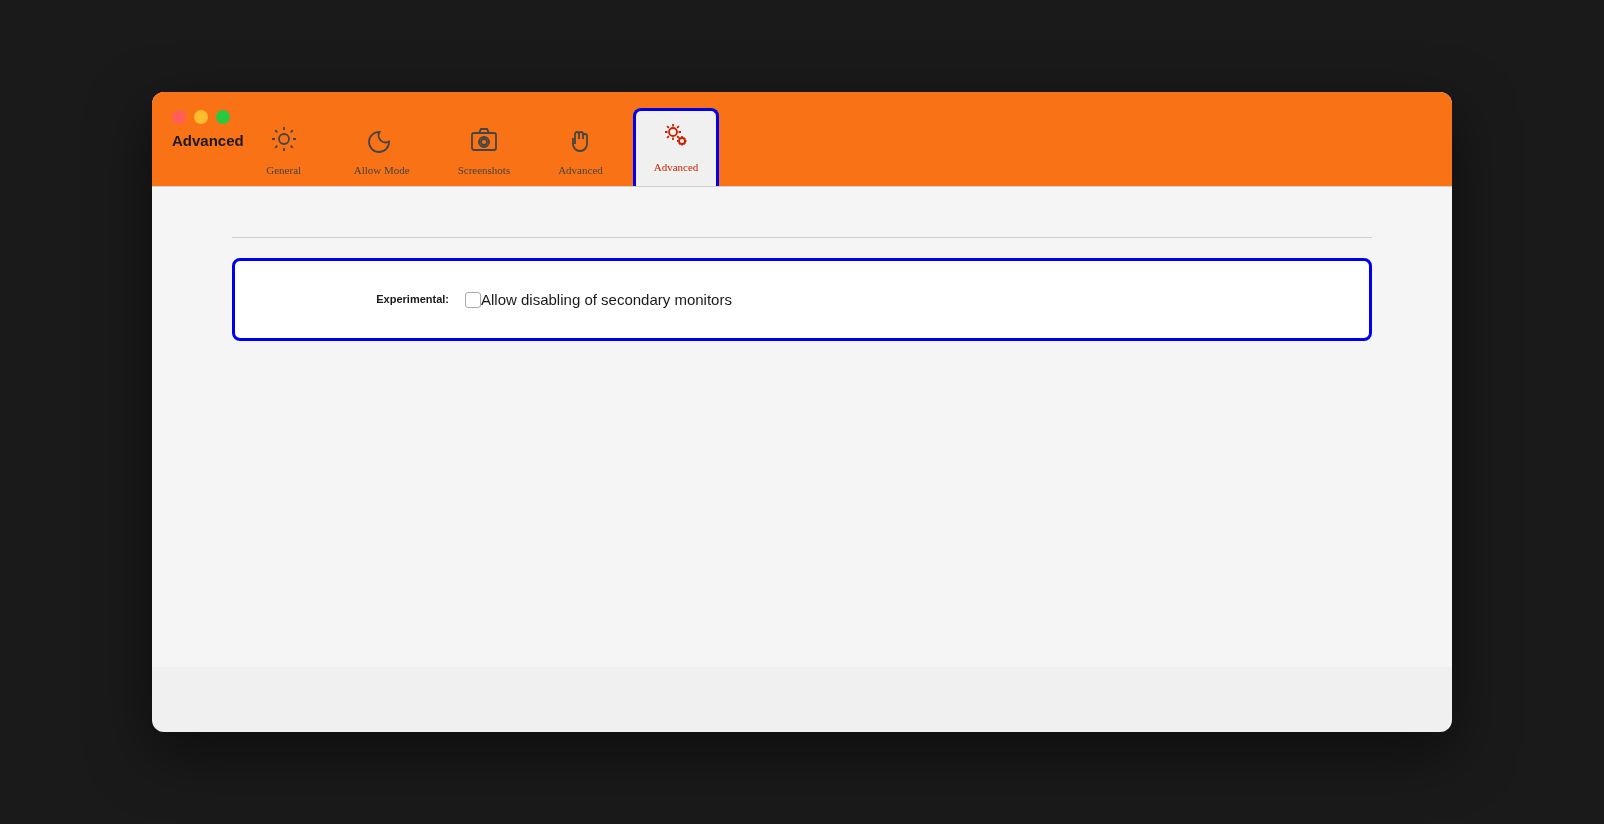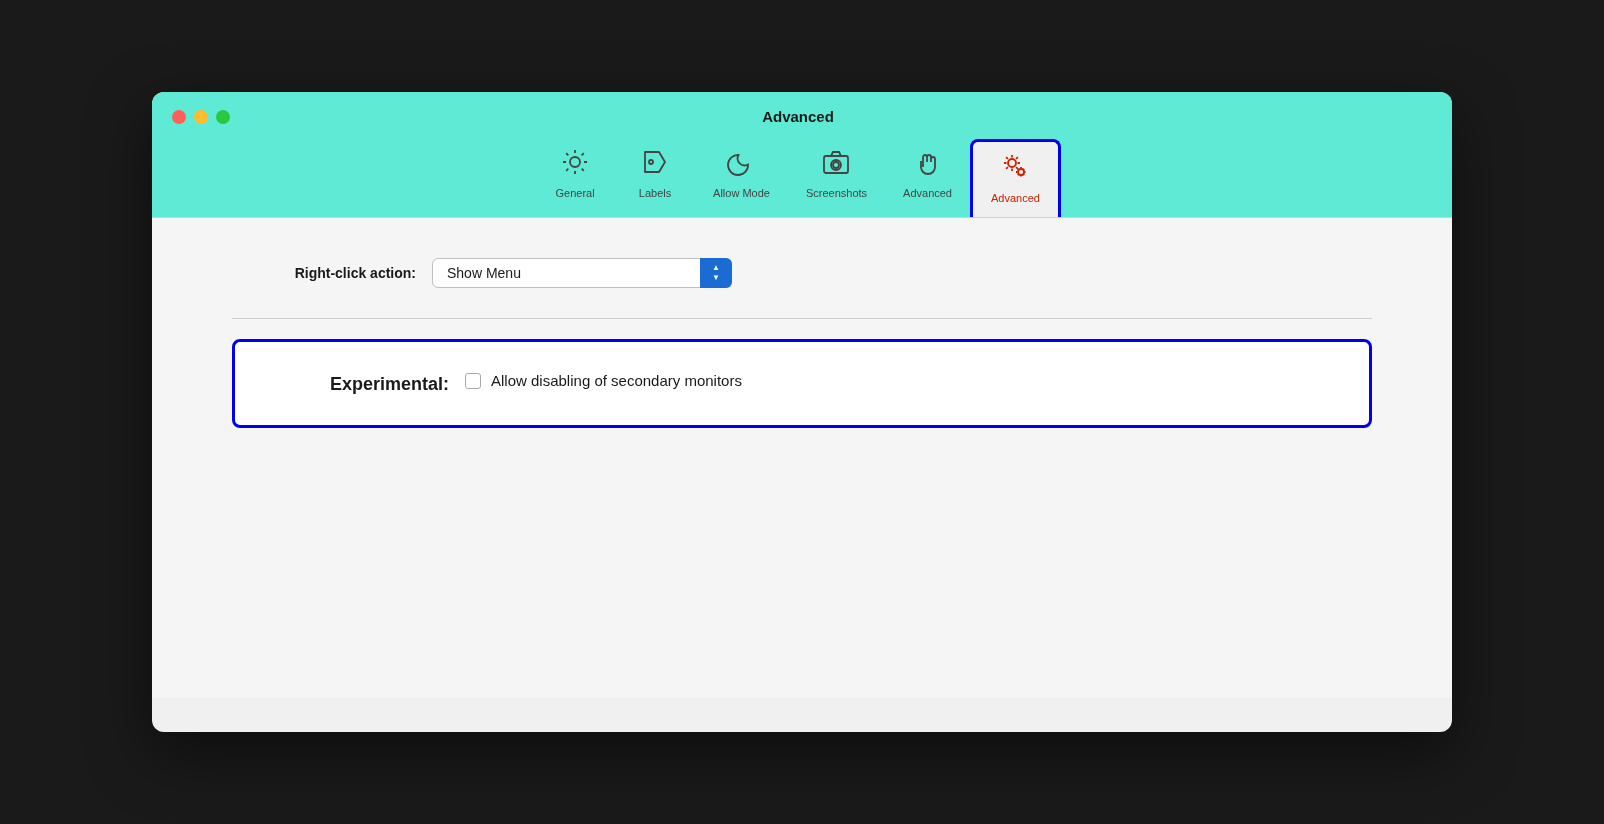--- a/index.html
+++ b/index.html
@@ -18,24 +18,24 @@
       background: #f0f0f0;
       border-radius: 12px;
       width: 1300px;
       min-height: 640px;
       box-shadow: 0 20px 60px rgba(0,0,0,0.5);
       overflow: hidden;
       position: relative;
     }
 
     .titlebar {
-      background: #5eead4;
+      background: #f97316;
       padding: 16px 28px 0 20px;
       display: flex;
-      flex-direction: column;
+      flex-direction: row;
       align-items: center;
       border-bottom: 1px solid #d0d0d0;
       position: relative;
     }
 
     .traffic-lights {
       position: absolute;
       left: 20px;
       top: 18px;
       display: flex;
@@ -55,23 +55,25 @@
 
     .window-title {
       font-size: 15px;
       font-weight: 600;
       color: #1a1a1a;
       margin-bottom: 14px;
     }
 
     .toolbar {
       display: flex;
-      gap: 0px;
+      gap: 12px;
+      align-items: flex-end;
       padding-bottom: 0;
       overflow: hidden;
+      font-family: Liberation Serif, serif;
     }
 
     .toolbar-item {
       display: flex;
       flex-direction: column;
       align-items: center;
       padding: 8px 18px 10px 18px;
       cursor: pointer;
       border-radius: 8px 8px 0 0;
       min-width: 80px;
@@ -182,39 +184,38 @@
       background: white;
       margin: 0 0 20px 0;
     }
 
     .experimental-row {
       display: flex;
       align-items: flex-start;
     }
 
     .experimental-label {
-      font-size: 18px;
+      font-size: 11px;
       font-weight: 600;
       color: #1a1a1a;
       min-width: 190px;
       text-align: right;
       padding-right: 16px;
       padding-top: 2px;
     }
 
     .experimental-content {
       display: flex;
       flex-direction: column;
       gap: 8px;
     }
 
     .checkbox-row {
       display: flex;
       align-items: center;
-      gap: 10px;
     }
 
     .checkbox {
       width: 16px;
       height: 16px;
       border: 1.5px solid #aaa;
       border-radius: 3px;
       background: white;
       cursor: pointer;
       flex-shrink: 0;
@@ -253,29 +254,20 @@
       <div class="toolbar-item">
         <span class="icon">
           <svg width="30" height="30" viewBox="0 0 30 30" fill="none" stroke="#444" stroke-width="1.8">
             <circle cx="15" cy="15" r="5"></circle>
             <path d="M15 3v3M15 24v3M3 15h3M24 15h3M6.2 6.2l2.1 2.1M21.7 21.7l2.1 2.1M6.2 23.8l2.1-2.1M21.7 8.3l2.1-2.1"></path>
           </svg>
         </span>
         <span class="label">General</span>
       </div>
 
-      <div class="toolbar-item">
-        <span class="icon">
-          <svg width="30" height="30" viewBox="0 0 30 30" fill="none" stroke="#444" stroke-width="1.8">
-            <path d="M5 5h14l6 10-6 10H5z" stroke-linejoin="round"></path>
-            <circle cx="11" cy="15" r="2"></circle>
-          </svg>
-        </span>
-        <span class="label">Labels</span>
-      </div>
 
       <div class="toolbar-item">
         <span class="icon">
           <svg width="30" height="30" viewBox="0 0 30 30" fill="none" stroke="#444" stroke-width="1.8">
             <path d="M22 17.5A10 10 0 1 1 12.5 8a7 7 0 0 0 9.5 9.5z"></path>
           </svg>
         </span>
         <span class="label">Allow Mode</span>
       </div>
 
@@ -313,34 +305,20 @@
           </svg>
         </span>
         <span class="label">Advanced</span>
       </div>
 
     </div>
   </div>
 
   <div class="content">
 
-    <div class="row">
-      <span class="row-label">Right-click action:</span>
-      <div class="select-wrapper">
-        <select class="select-control">
-          <option>Show Menu</option>
-          <option>Show Annotations</option>
-          <option>Do Nothing</option>
-        </select>
-        <div class="select-arrows">
-          <span class="arrow-up">▲</span>
-          <span class="arrow-down">▼</span>
-        </div>
-      </div>
-    </div>
 
     <hr class="divider">
 
     <div class="experimental-box">
       <div class="experimental-row">
         <span class="experimental-label">Experimental:</span>
         <div class="experimental-content">
           <div class="checkbox-row">
             <div class="checkbox"></div>
             <span class="checkbox-label">Allow disabling of secondary monitors</span>

